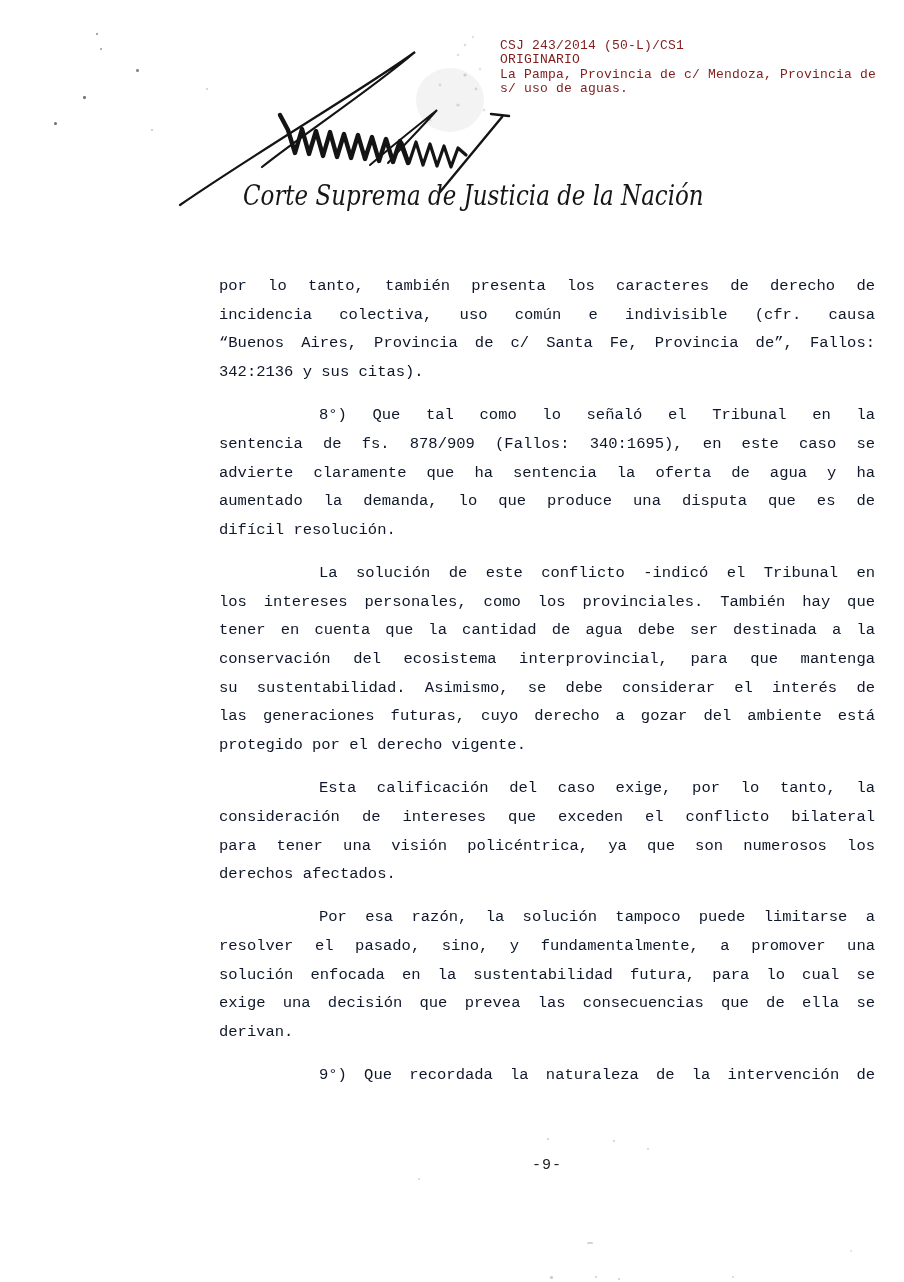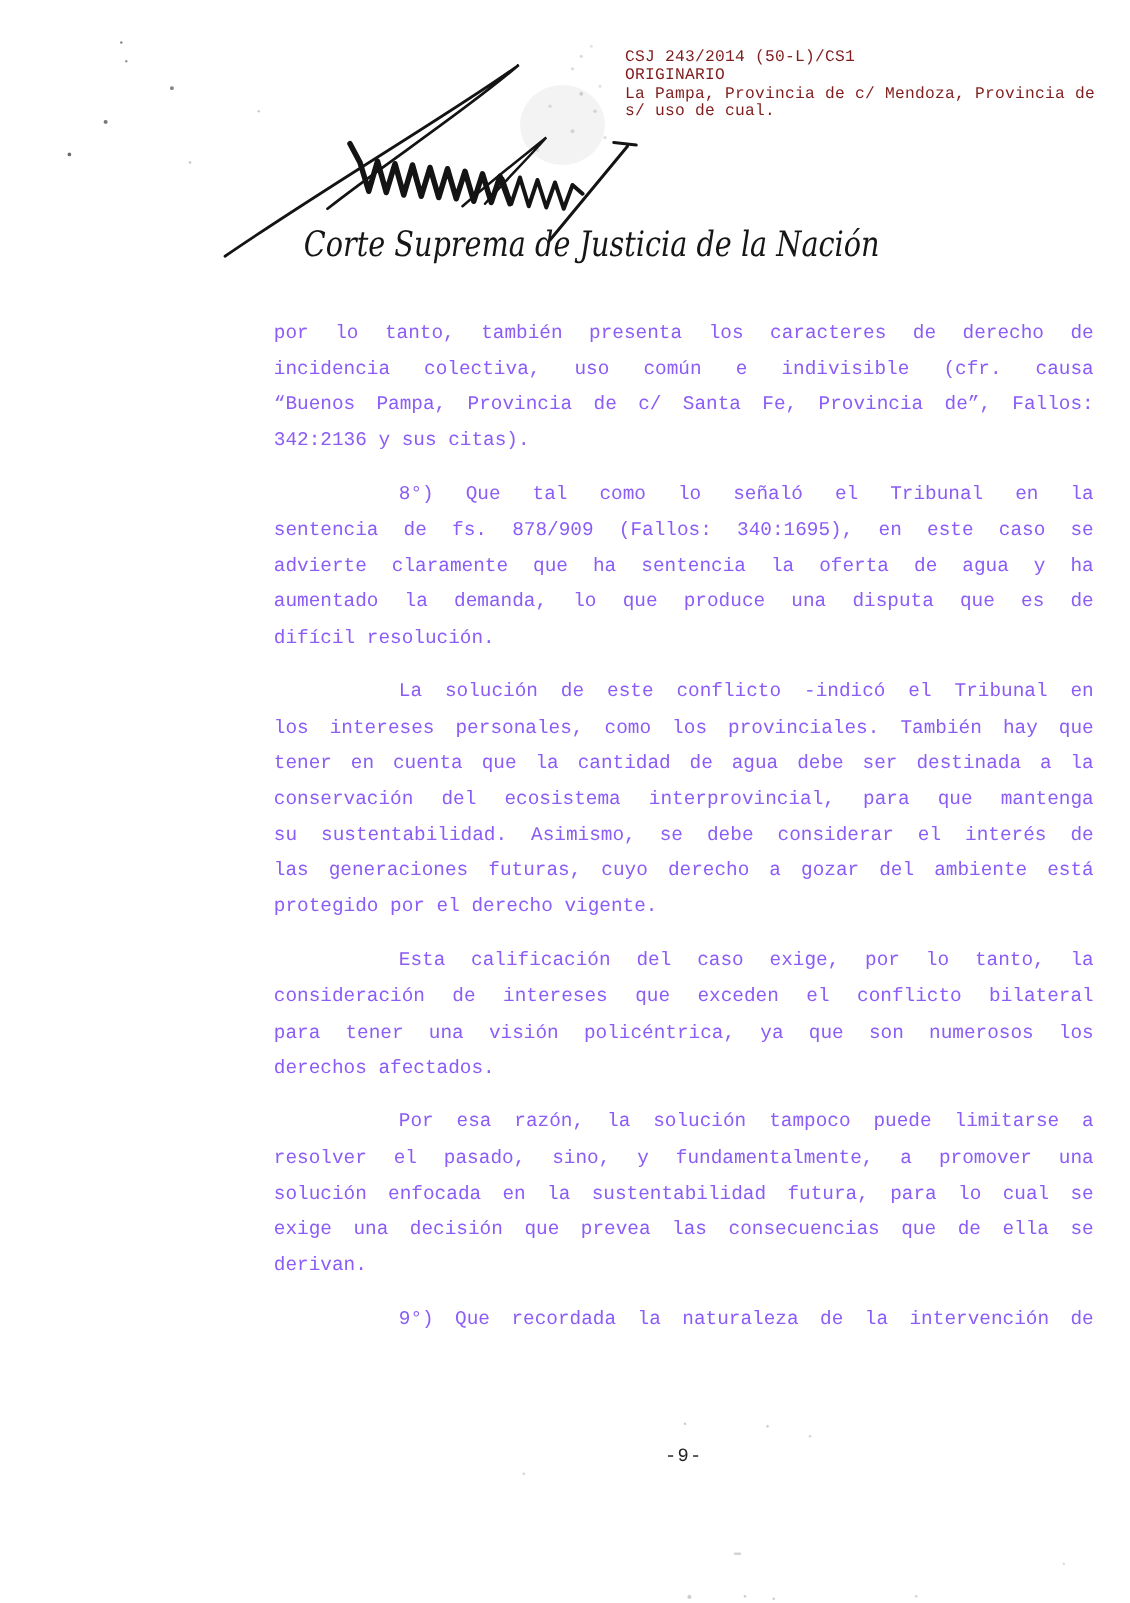--- a/index.html
+++ b/index.html
@@ -30,22 +30,22 @@
     font-size:28px; color:#161616;
     white-space:nowrap;
     transform:scaleX(0.82); transform-origin:left top;
   }
 
   
   .sig-svg { position:absolute; left:140px; top:15px; width:400px; height:215px; pointer-events:none; }
 
   
   .doc-body {
-    position:absolute; left:219px; top:252px; width:656px;
-    font-size:15.5px; color:#8b5cf6;
+    position:absolute; left:219px; top:272px; width:656px;
+    font-size:15.5px; color:#0f172a;
   }
   .para { margin:0 0 14.3px 0; }
   .bline {
     line-height:28.7px;
     text-align:justify;
     text-align-last:justify;
   }
   .bline.lastline { text-align-last:left; }
   .bline.firstline-indent { padding-left:100px; }
 
@@ -60,21 +60,21 @@
 </style>
 </head>
 <body>
 
 <div class="page">
 
   <div class="case-header">
     <div>CSJ 243/2014 (50-L)/CS1</div>
     <div class="u">ORIGINARIO</div>
     <div>La Pampa, Provincia de c/ Mendoza, Provincia de</div>
-    <div>s/ uso de cual.</div>
+    <div>s/ uso de aguas.</div>
   </div>
 
   <svg class="sig-svg" viewBox="0 0 400 215">
 
     <g>
       <ellipse cx="310" cy="85" rx="34" ry="32" fill="#9a9a9a" opacity="0.12"></ellipse>
       <circle cx="325" cy="60" r="1.6" fill="#8a8a8a" opacity="0.35"></circle>
       <circle cx="336" cy="74" r="1.4" fill="#8a8a8a" opacity="0.3"></circle>
       <circle cx="318" cy="90" r="1.6" fill="#8a8a8a" opacity="0.3"></circle>
       <circle cx="344" cy="95" r="1.3" fill="#8a8a8a" opacity="0.28"></circle>
@@ -96,21 +96,21 @@
 
     <path d="M 300,177 L 362,102 M 351,99 L 369,101" fill="none" stroke="#141414" stroke-width="2.4" stroke-linecap="round"></path>
   </svg>
 
   <div class="masthead">Corte Suprema de Justicia de la Nación</div>
 
   <div class="doc-body">
       <div class="para">
         <div class="bline">por lo tanto, también presenta los caracteres de derecho de</div>
         <div class="bline">incidencia colectiva, uso común e indivisible (cfr. causa</div>
-        <div class="bline">“Buenos Pampa, Provincia de c/ Santa Fe, Provincia de”, Fallos:</div>
+        <div class="bline">“Buenos Aires, Provincia de c/ Santa Fe, Provincia de”, Fallos:</div>
         <div class="bline lastline">342:2136 y sus citas).</div>
       </div>
       <div class="para">
         <div class="bline firstline-indent">8°) Que tal como lo señaló el Tribunal en la</div>
         <div class="bline">sentencia de fs. 878/909 (Fallos: 340:1695), en este caso se</div>
         <div class="bline">advierte claramente que ha sentencia la oferta de agua y ha</div>
         <div class="bline">aumentado la demanda, lo que produce una disputa que es de</div>
         <div class="bline lastline">difícil resolución.</div>
       </div>
       <div class="para">

